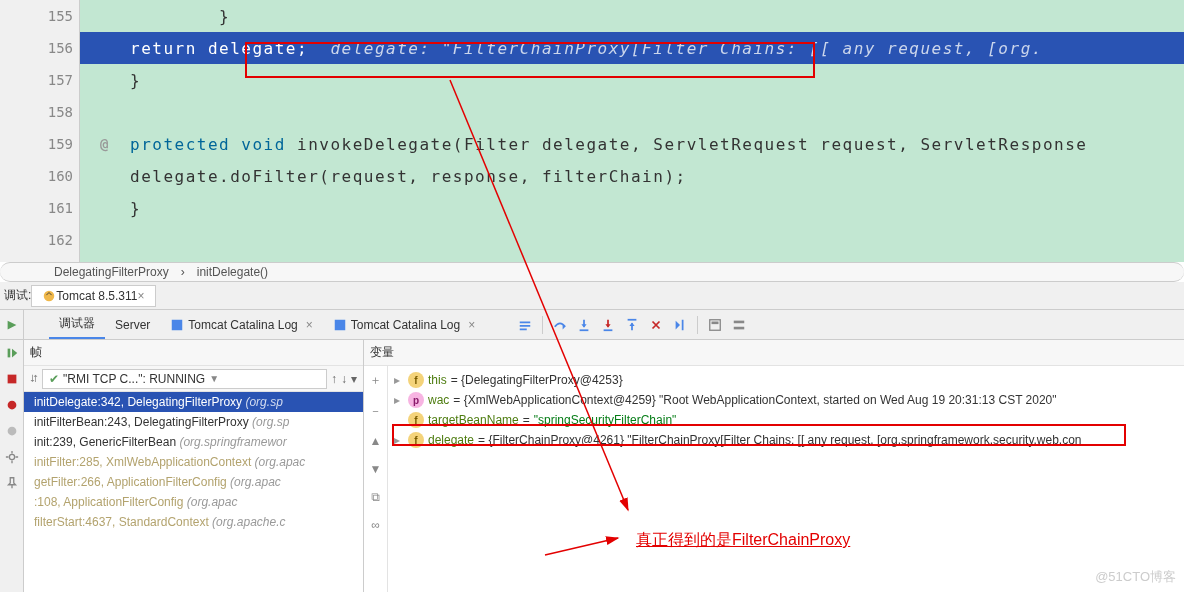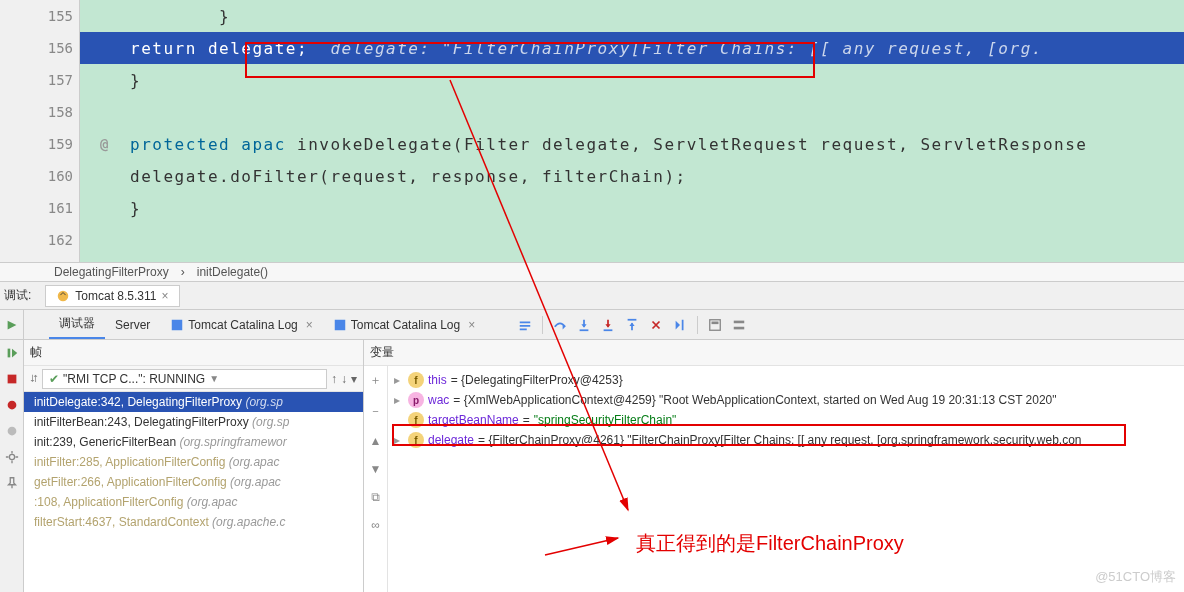--- a/index.html
+++ b/index.html
@@ -14,27 +14,27 @@
   .code { flex: 1; position: relative; }
   .cline { height: 32px; padding-left: 50px; display: flex; align-items: center; white-space: pre; letter-spacing: 1.5px; }
   .cline.exec { background: #2953b3; color: #fff; }
   .kw { color: #069; }
   .cline.exec .kw { color: #fff; }
   .inlay { color: #999; font-style: italic; }
   .cline.exec .inlay { color: #cbd6ec; }
   .redbox1 { position: absolute; border: 2px solid #e30000; left: 165px; top: 42px; width: 570px; height: 36px; pointer-events: none; }
 
   
-  .crumb { height: 20px; background: #f7f7f7; border-top: 1px solid #ccc; border-bottom: 1px solid #ccc; display: flex; align-items: center; padding-left: 48px; color: #555; font-size: 12px; }
+  .crumb { height: 20px; background: #f7f7f7; border-top: 1px solid #ccc; border-bottom: 1px solid #ccc; display: flex; align-items: center; padding-left: 48px; color: #555; font-size: 12px; border-radius: 10px; }
   .crumb span { margin: 0 6px; }
 
   
   .runtab { height: 28px; background: #f0f0f0; border-bottom: 1px solid #ccc; display: flex; align-items: center; padding-left: 4px; font-size: 12px; }
-  .runtab .lbl { margin-right: 14px; }
-  .runtab .tab { padding: 3px 10px; background: #fff; border: 1px solid #ccc; display: flex; align-items: center; gap: 5px; }
+  .runtab .lbl { margin-right: 0; }
+  .runtab .tab { padding: 3px 10px; background: #fff; border: 1px solid #ccc; display: flex; align-items: center; }
   .runtab .x { color: #888; }
   .tc-icon { width: 14px; height: 14px; }
 
   
   .dbgrow { height: 30px; background: #f0f0f0; border-bottom: 1px solid #ccc; display: flex; align-items: center; gap: 25px; }
   .dbgrow .sideicons { width: 24px; height: 100%; border-right: 1px solid #ccc; display: flex; flex-direction: column; align-items: center; justify-content: center; gap: 4px; }
   .dbgrow .tabs { display: flex; align-items: center; height: 100%; }
   .dbgrow .t { padding: 0 10px; height: 100%; display: flex; align-items: center; gap: 4px; }
   .dbgrow .t.active { border-bottom: 2px solid #4a86e8; }
   .dbgrow .tools { margin-left: 8px; display: flex; align-items: center; gap: 10px; color: #666; }
@@ -56,27 +56,27 @@
 
   .vars { flex: 1; background: #fff; display: flex; flex-direction: column; position: relative; }
   .vars .vicons { width: 24px; border-right: 1px solid #e3e3e3; display: flex; flex-direction: column; align-items: center; padding-top: 6px; gap: 14px; color: #888; }
   .vars .body { display: flex; flex: 1; }
   .vars .tree { flex: 1; padding: 4px 0; font-size: 12px; overflow: hidden; }
   .vrow { display: flex; align-items: center; padding: 2px 6px; gap: 4px; white-space: nowrap; }
   .vrow .exp { width: 10px; color: #999; }
   .badge { width: 16px; height: 16px; border-radius: 50%; display: inline-flex; align-items: center; justify-content: center; font-size: 10px; font-weight: bold; }
   .b-f { background: #f4d37a; color: #7a5c00; }
   .b-p { background: #f7b4e2; color: #8a1b6b; }
-  .vname { color: #6d28d9; }
+  .vname { color: #4d7c0f; }
   .vval { color: #333; }
   .vstr { color: #067d17; }
   .redbox2 { position: absolute; border: 2px solid #e30000; left: 28px; top: 84px; width: 734px; height: 22px; pointer-events: none; }
 
   
-  .anno-text { position: absolute; color: #e30000; font-size: 20px; left: 636px; top: 530px; }
+  .anno-text { position: absolute; color: #e30000; font-size: 16px; left: 636px; top: 530px; text-decoration: underline; }
   .watermark { position: absolute; right: 8px; bottom: 6px; color: #ccc; font-size: 13px; }
 
   svg.arrows { position: absolute; top: 0; left: 0; width: 1184px; height: 592px; pointer-events: none; }
 
   .ico { width:14px; height:14px; display:inline-block; }
   .chev { font-size:10px; color:#888; }
   .filico { color:#666; }
 </style>
 </head>
 <body>
@@ -108,21 +108,21 @@
       </div>
     <div class="gline">
         <span>162</span>
       </div>
   </div>
   <div class="code">
     <div class="cline">        }</div>
     <div class="cline exec">        <span class="kw">return</span><span> delegate;  </span><span class="inlay">delegate: "FilterChainProxy[Filter Chains: [[ any request, [org.</span></div>
     <div class="cline">    <span>}</span></div>
     <div class="cline"></div>
-    <div class="cline">    <span class="kw">protected </span><span class="kw">apac </span><span>invokeDelegate(Filter delegate, ServletRequest request, ServletResponse</span></div>
+    <div class="cline">    <span class="kw">protected </span><span class="kw">void </span><span>invokeDelegate(Filter delegate, ServletRequest request, ServletResponse</span></div>
     <div class="cline">        <span>delegate.doFilter(request, response, filterChain);</span></div>
     <div class="cline">    <span>}</span></div>
     <div class="cline"></div>
     <div class="redbox1"></div>
   </div>
 </div>
 
 <div class="crumb">
   <span>DelegatingFilterProxy</span>
   <span>›</span>
@@ -250,21 +250,21 @@
         <span class="chev">▼</span>
       </div>
       <span class="filico">↑</span>
       <span class="filico">↓</span>
       <span class="filico">▾</span>
     </div>
     <div class="list" id="frames-list">
         <div class="frow sel"><span>initDelegate:342, DelegatingFilterProxy </span><span class="pkg">(org.sp</span></div>
         <div class="frow"><span>initFilterBean:243, DelegatingFilterProxy </span><span class="pkg">(org.sp</span></div>
         <div class="frow"><span>init:239, GenericFilterBean </span><span class="pkg">(org.springframewor</span></div>
-        <div class="frow lib"><span>initFilter:285, ApplicationFilterConfig </span><span class="pkg">(org.apac</span></div>
+        <div class="frow lib"><span>initFilter:285, XmlWebApplicationContext </span><span class="pkg">(org.apac</span></div>
         <div class="frow lib"><span>getFilter:266, ApplicationFilterConfig </span><span class="pkg">(org.apac</span></div>
         <div class="frow lib"><span><init>:108, ApplicationFilterConfig </init></span><span class="pkg">(org.apac</span></div>
         <div class="frow lib"><span>filterStart:4637, StandardContext </span><span class="pkg">(org.apache.c</span></div>
       </div>
   </div>
 
   <div class="vars">
     <div class="hdr">
         <span>变量</span>
       </div>

